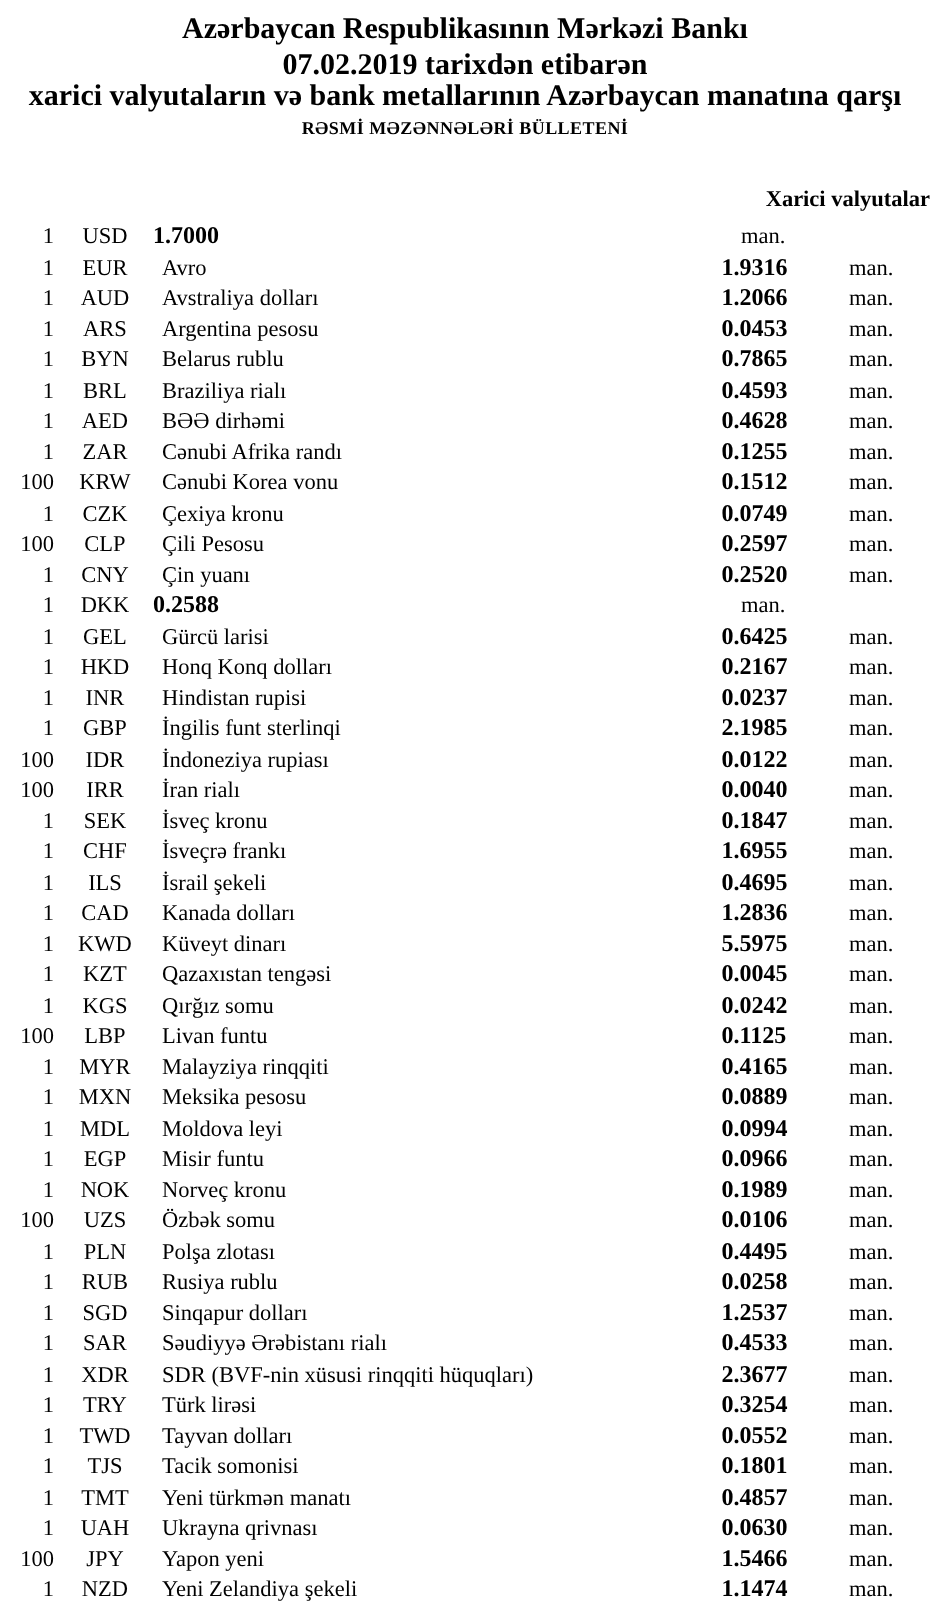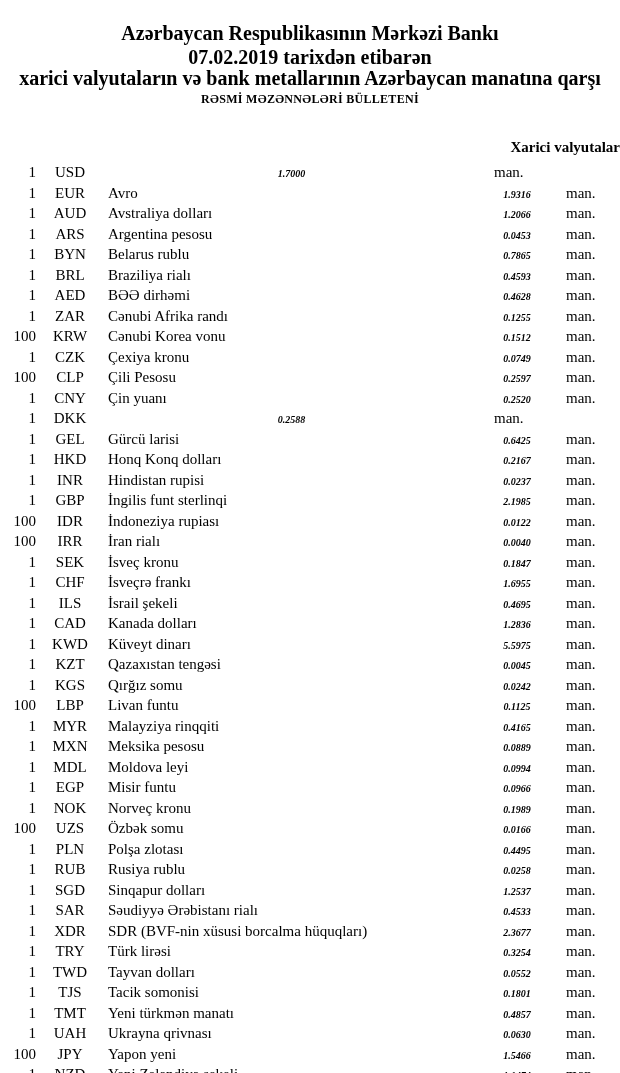--- a/index.html
+++ b/index.html
@@ -11,21 +11,21 @@
     width: 620px;
     height: 1073px;
     background: #ffffff;
     color: #000000;
     font-family: "Liberation Serif", "DejaVu Serif", serif;
     overflow: hidden;
     box-sizing: border-box;
   }
   header {
     text-align: center;
-    padding-top: 20px;
+    padding-top: 6px;
   }
   .title {
     font-size: 20px;
     font-weight: bold;
     line-height: 27px;
     margin: 0;
   }
   .hline {
     font-size: 20px;
     font-weight: bold;
@@ -64,24 +64,23 @@
   .code {
     text-align: center;
   }
   .name {
     text-align: left;
     padding-left: 6px;
     white-space: nowrap;
     overflow: hidden;
   }
   .rate {
-    text-align: center;
+    text-align: left;
     font-weight: bold;
-    font-style: italic;
-    font-size: 10px;
+    font-size: 16px;
   }
   .unit {
     text-align: left;
     padding-left: 13px;
   }
 </style>
 </head>
 <body>
 
 <div class="page">
@@ -346,21 +345,21 @@
     <span class="code">NOK</span>
     <span class="name">Norveç kronu</span>
     <span class="rate">0.1989</span>
     <span class="unit">man.</span>
   </div>
 
   <div class="row">
     <span class="qty">100</span>
     <span class="code">UZS</span>
     <span class="name">Özbək somu</span>
-    <span class="rate">0.0166</span>
+    <span class="rate">0.0106</span>
     <span class="unit">man.</span>
   </div>
 
   <div class="row">
     <span class="qty">1</span>
     <span class="code">PLN</span>
     <span class="name">Polşa zlotası</span>
     <span class="rate">0.4495</span>
     <span class="unit">man.</span>
   </div>
@@ -385,21 +384,21 @@
     <span class="qty">1</span>
     <span class="code">SAR</span>
     <span class="name">Səudiyyə Ərəbistanı rialı</span>
     <span class="rate">0.4533</span>
     <span class="unit">man.</span>
   </div>
 
   <div class="row">
     <span class="qty">1</span>
     <span class="code">XDR</span>
-    <span class="name">SDR (BVF-nin xüsusi borcalma hüquqları)</span>
+    <span class="name">SDR (BVF-nin xüsusi rinqqiti hüquqları)</span>
     <span class="rate">2.3677</span>
     <span class="unit">man.</span>
   </div>
 
   <div class="row">
     <span class="qty">1</span>
     <span class="code">TRY</span>
     <span class="name">Türk lirəsi</span>
     <span class="rate">0.3254</span>
     <span class="unit">man.</span>

